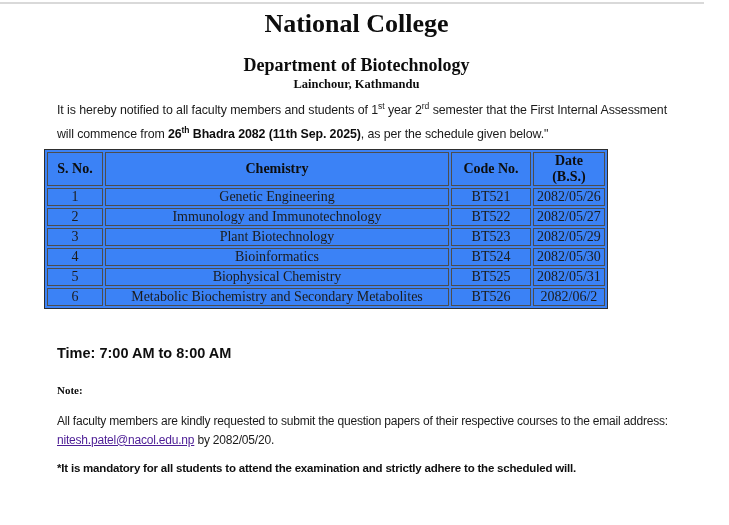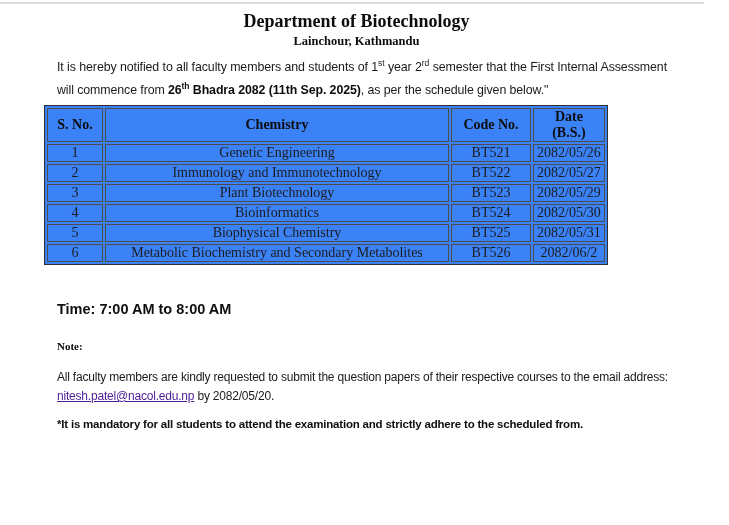--- a/index.html
+++ b/index.html
@@ -17,21 +17,21 @@
     background: #d9d9d9;
   }
   .doc-header {
     padding-top: 9px;
     width: 713px;
     text-align: center;
     font-family: "Liberation Serif", serif;
     color: #0d0d0d;
   }
   .college-name  { font-size: 26px; font-weight: bold; line-height: 1.15; }
-  .dept-name     { font-size: 18px; font-weight: bold; line-height: 1.2; margin-top: 2px; }
+  .dept-name     { font-size: 18px; font-weight: bold; line-height: 1.2; margin-top: 16px; }
   .address-line  { font-size: 12.5px; font-weight: bold; line-height: 1.2; margin-top: 1px; }
   .notice-title  { font-size: 20.5px; font-weight: bold; margin-top: 2px; }
   .notice-title span { text-decoration: underline; }
 
   .intro {
     margin: 5px auto 0 57px;
     width: 610px;
     font-size: 12.4px;
     letter-spacing: -0.1px;
     line-height: 19.3px;
@@ -95,20 +95,21 @@
     white-space: nowrap;
     color: #0f0f0f;
   }
 </style>
 </head>
 <body>
 
 <div class="top-rule" style="background: rgb(217, 217, 217);"></div>
 
 <div class="doc-header">
+  <div class="college-name">National College</div>
   <div class="dept-name">Department of Biotechnology</div>
   <div class="address-line">Lainchour, Kathmandu</div>
 </div>
 
 <p class="intro"><span>It is hereby notified to all faculty members and students of 1</span><sup>st</sup><span> year 2</span><sup>rd</sup><span> semester that the First Internal Assessment will commence from </span><b><span>26</span><sup>th</sup><span> Bhadra 2082 (11th Sep. 2025)</span></b><span>, as per the schedule given below."</span></p>
 
 <table class="exam-table">
   <thead>
     <tr id="table-header-row">
         <th>S. No.</th>
@@ -156,13 +157,13 @@
       </tr>
     </tbody>
 </table>
 
 <div class="time-line">Time: 7:00 AM to 8:00 AM</div>
 
 <div class="note-label">Note:</div>
 
 <p class="note-body"><span>All faculty members are kindly requested to submit the question papers of their respective courses to the email address: </span><a class="email-link" style="color: #4c1d95;">nitesh.patel@nacol.edu.np</a><span> by 2082/05/20.</span></p>
 
-<div class="mandatory-line">*It is mandatory for all students to attend the examination and strictly adhere to the scheduled from.</div>
+<div class="mandatory-line">*It is mandatory for all students to attend the examination and strictly adhere to the scheduled will.</div>
 
 </body></html>

